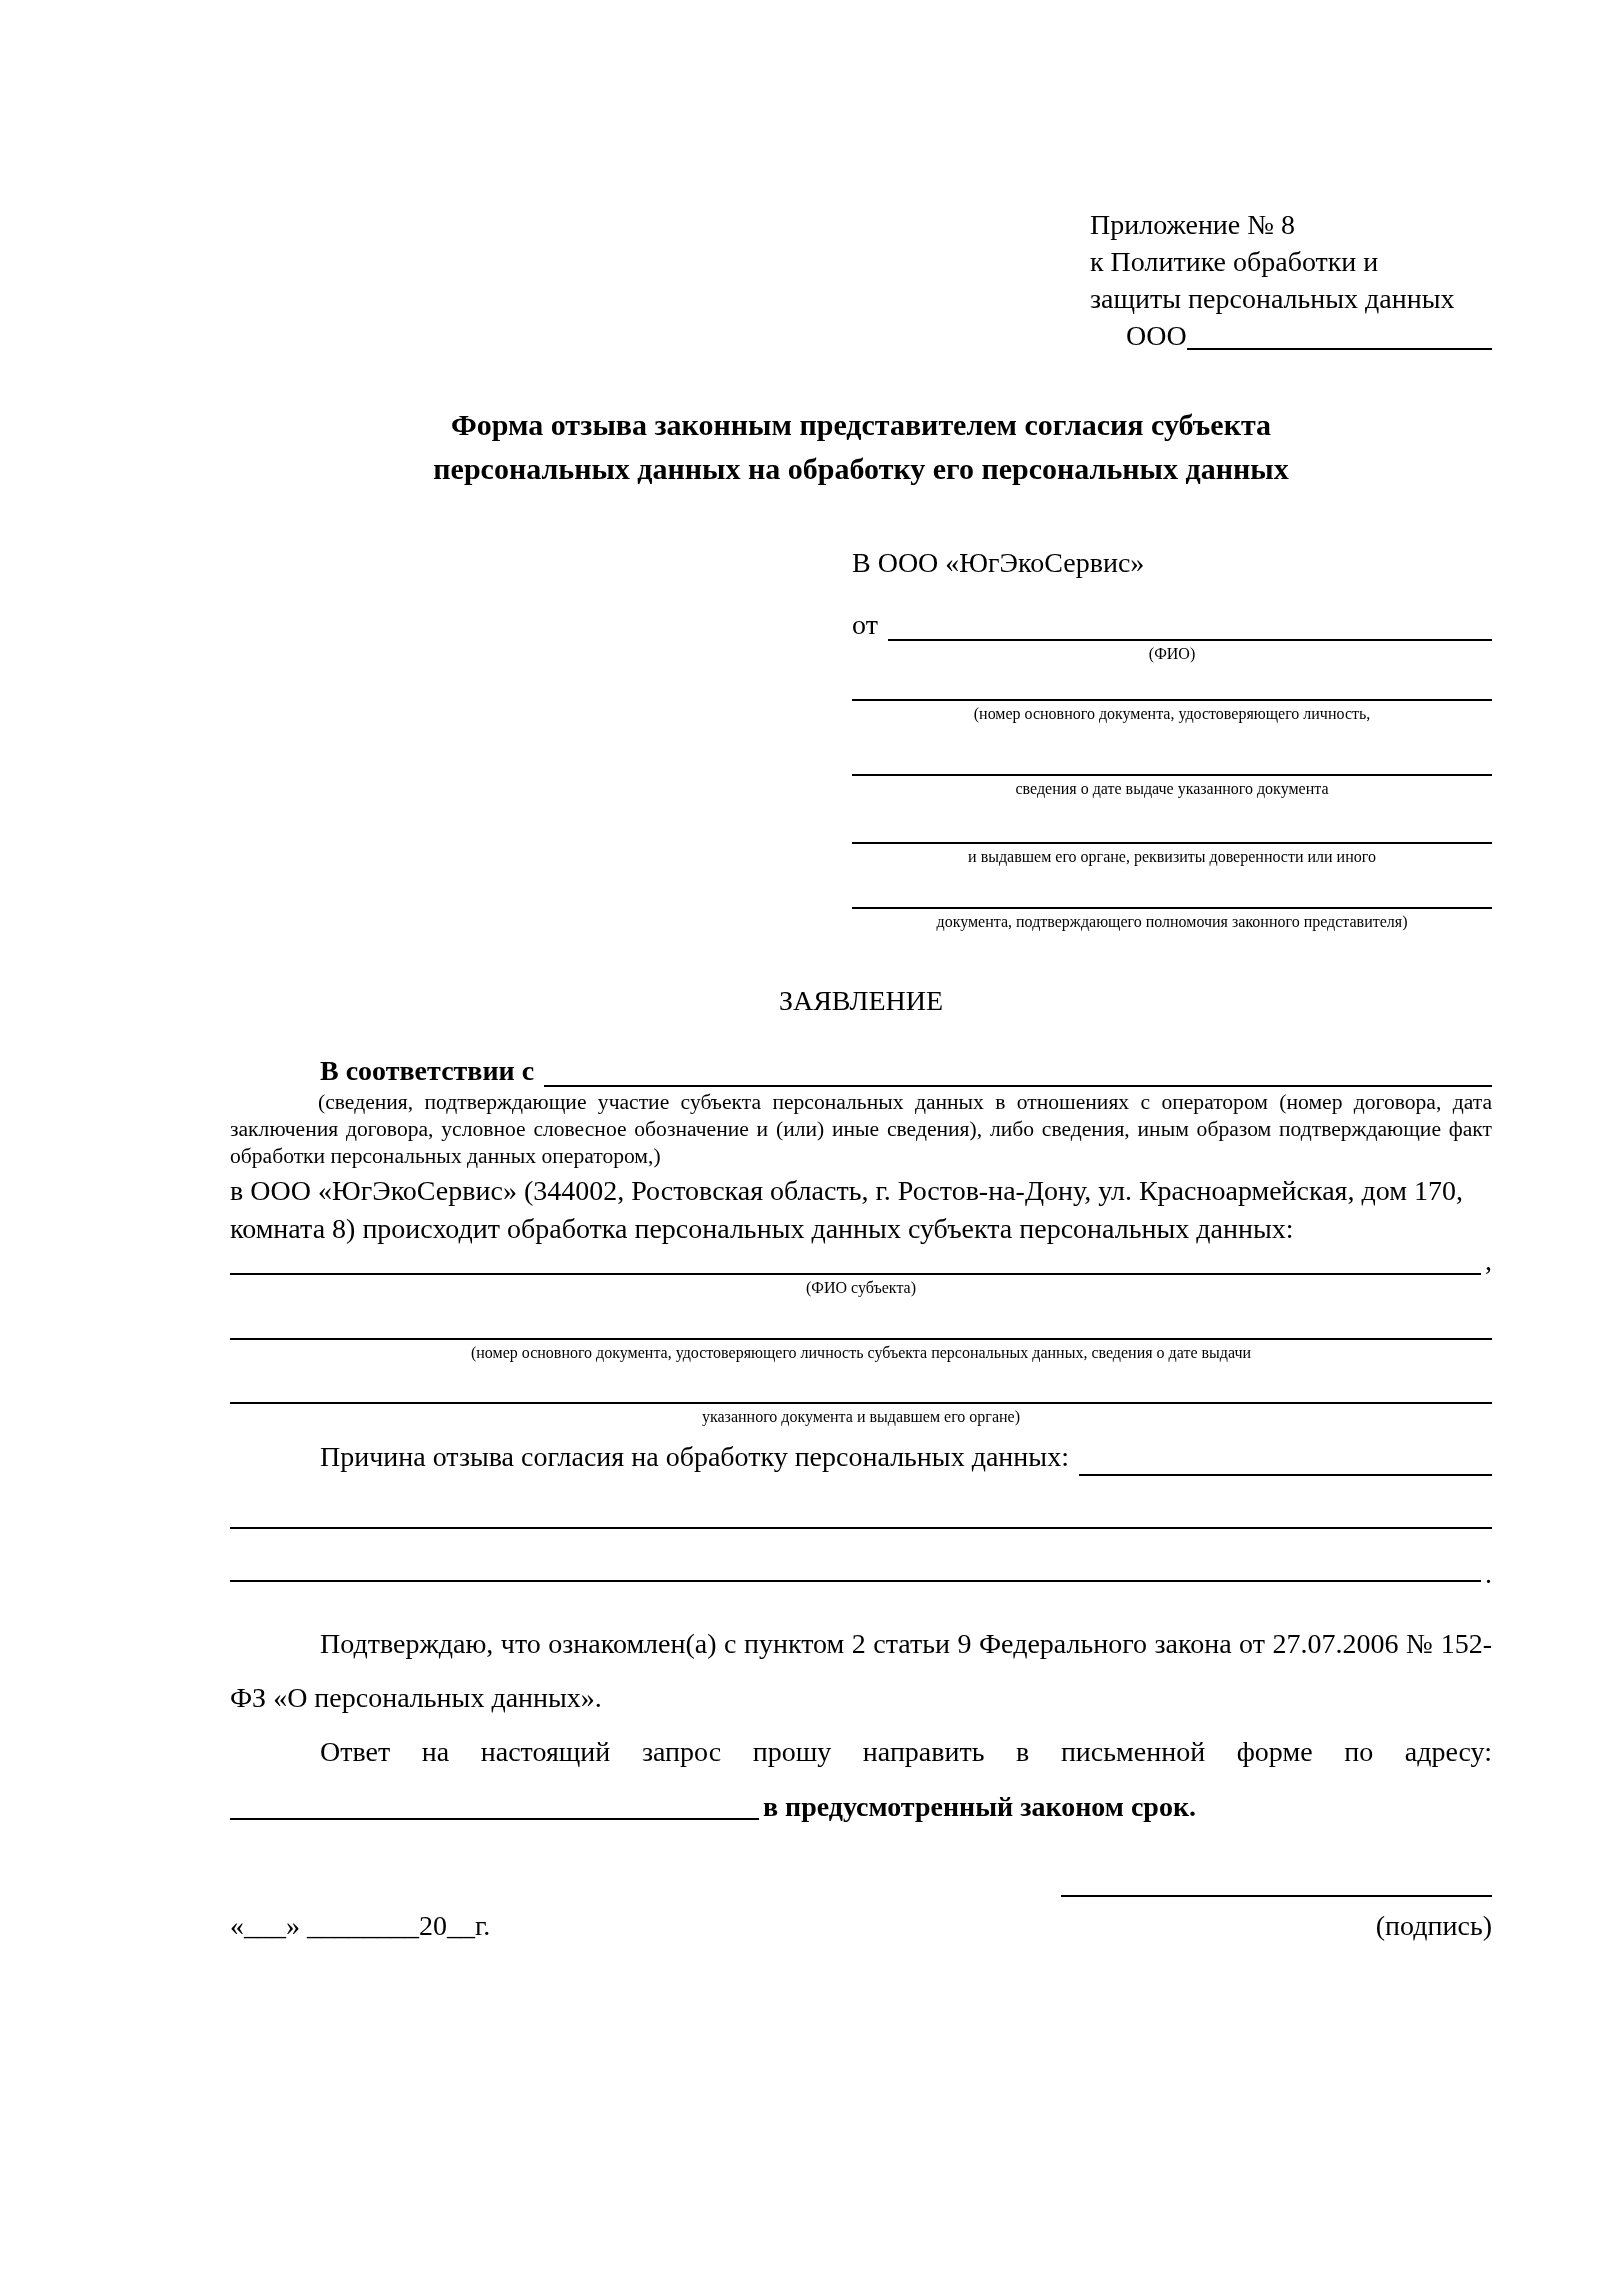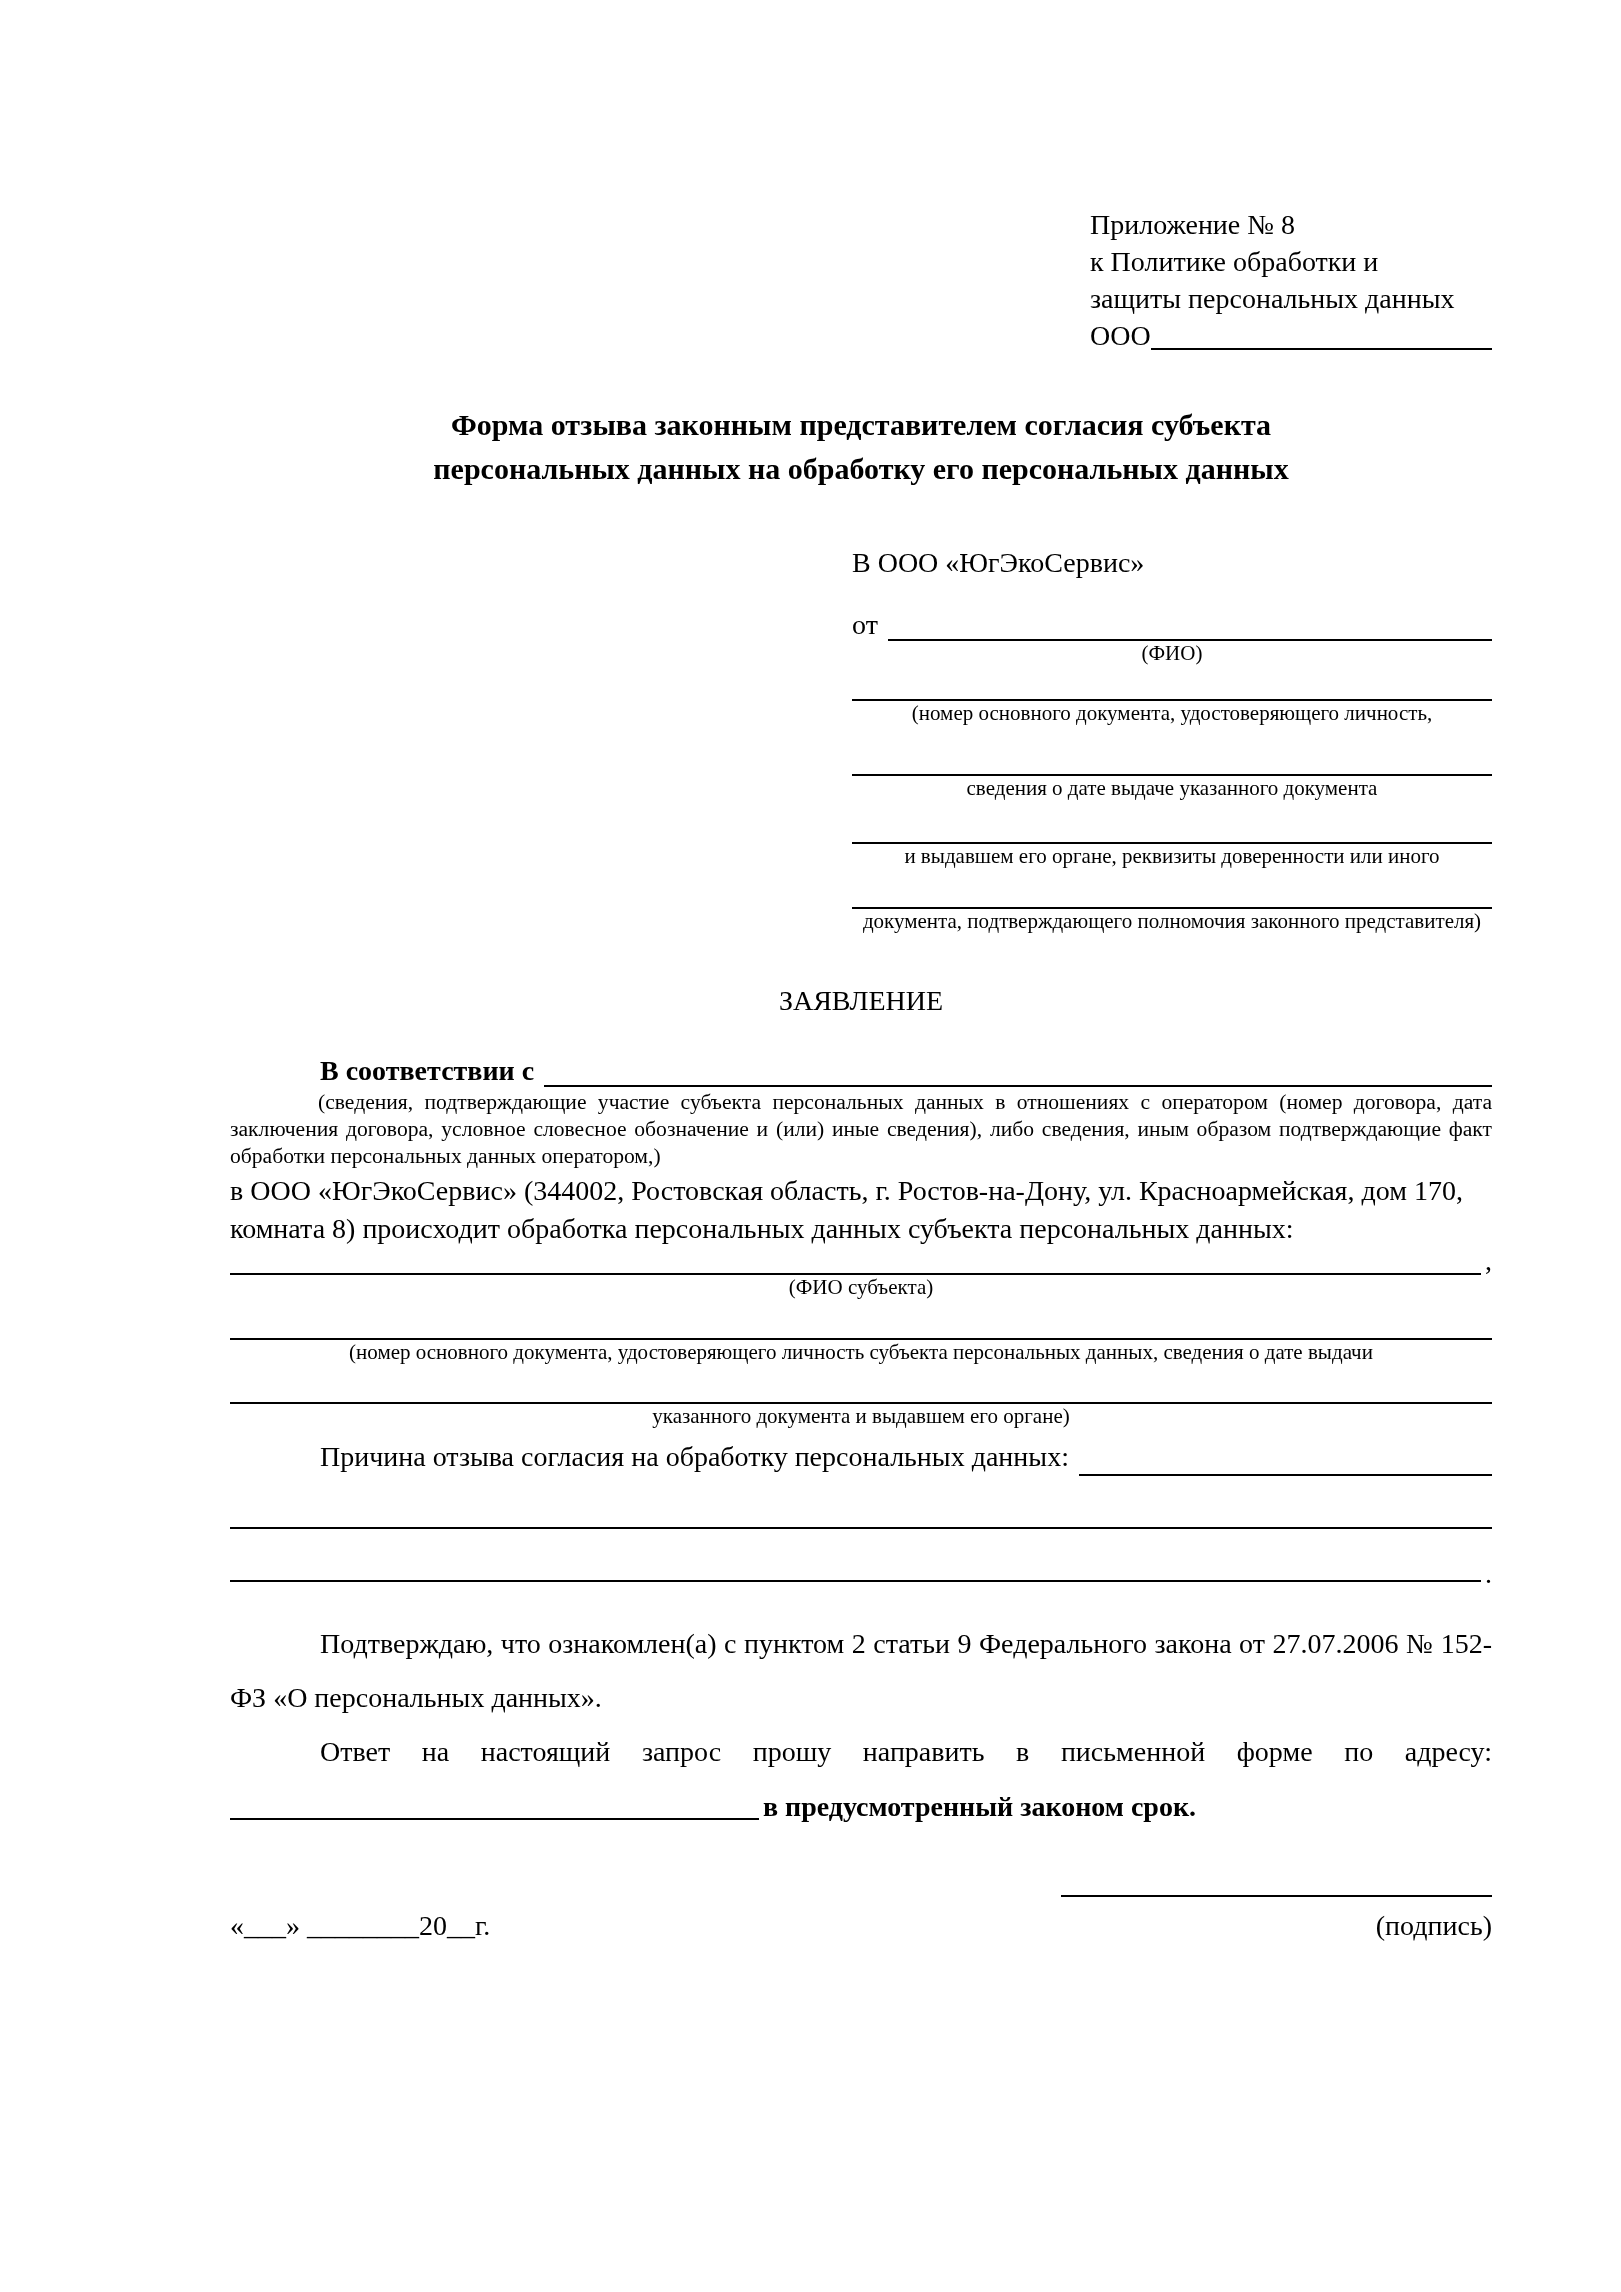--- a/index.html
+++ b/index.html
@@ -10,30 +10,30 @@
     background:#ffffff;
     color:#000000;
     font-family:"Liberation Serif","DejaVu Serif",serif;
     font-size:28px;
     box-sizing:border-box;
     padding:206px 129px 0 230px;
     overflow:hidden;
   }
   
   .appendix { margin-left:860px; line-height:37px; }
-  .ooo-row { display:flex; align-items:flex-end; }
+  .ooo-row { display:flex; align-items:flex-end;margin-left:36px; }
   .ooo-fill { flex:1; border-bottom:2.9px solid #000; margin-bottom:3.9px; }
   
   .doc-title { text-align:center; font-weight:bold; font-size:30px; line-height:44px; margin-top:49px; }
   
   .addressee { margin-left:622px; margin-top:54px; }
   .addr-org { line-height:35px; }
   .from-row { display:flex; align-items:flex-end; margin-top:25.5px; height:35px; }
   .from-fill { flex:1; border-bottom:2.9px solid #000; margin-left:9.8px; }
-  .cap { font-size:21px; line-height:25.5px; text-align:center; }
+  .cap { font-size:16px; line-height:25.5px; text-align:center; }
   .blank-line { border-bottom:2.9px solid #000; }
   .h34 { height:33px; } .h48 { height:47px; } .h42 { height:41px; } .h38 { height:37px; }
   
   .heading { text-align:center; margin-top:49px; line-height:35px; }
   .intro-row { display:flex; align-items:flex-end; margin-top:34px; height:35px; padding-left:90px;font-weight:bold; }
   .intro-fill { flex:1; border-bottom:2.9px solid #000; margin-left:9.8px; }
   .small-note { font-size:21.6px; line-height:27px; text-align:justify; text-indent:88px; margin-top:2px; }
   .op-para { line-height:38px; margin-top:2px; }
   .subject-row { display:flex; align-items:flex-end; height:27.4px; }
   .subject-fill { flex:1; border-bottom:2.9px solid #000; }

